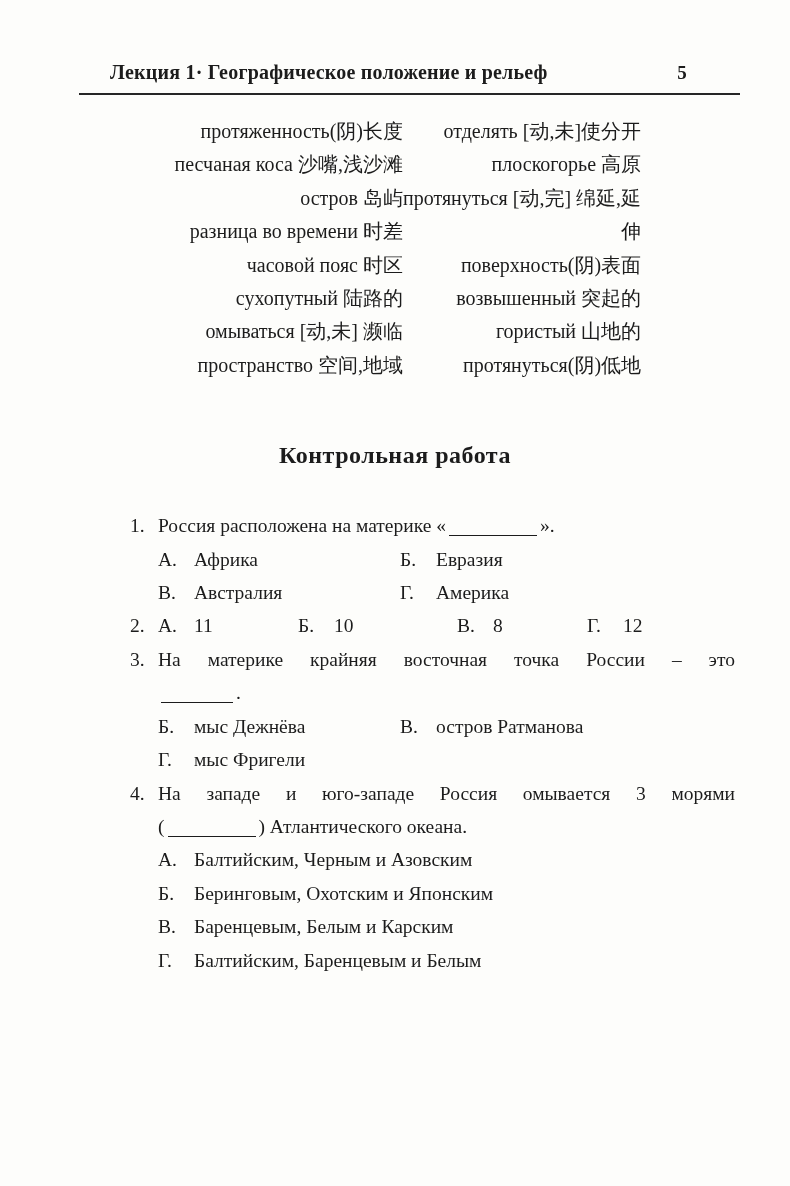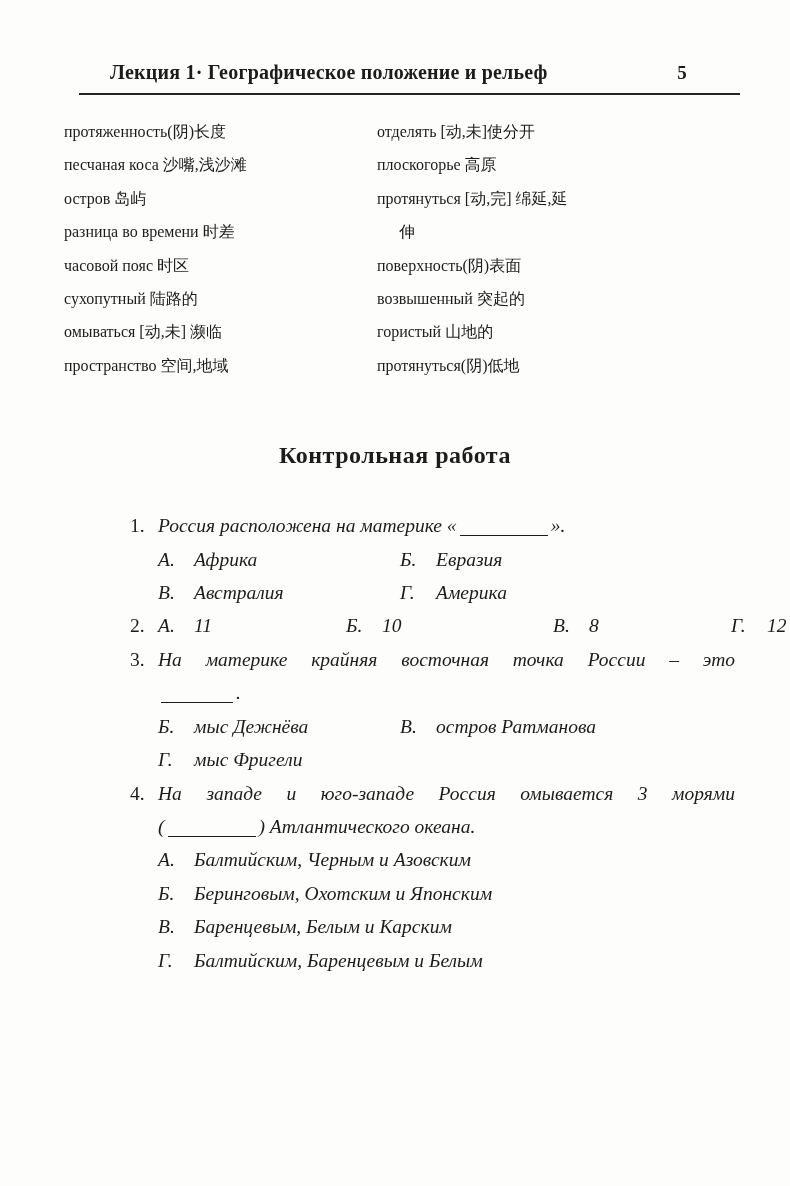--- a/index.html
+++ b/index.html
@@ -12,35 +12,35 @@
   }
   .page{width:790px;height:1034px;padding-top:61px;box-sizing:border-box;}
   .header{
     display:flex;justify-content:space-between;align-items:baseline;
     margin:0 103px 0 110px;
     font-size:20px;font-weight:700;letter-spacing:.2px;
     white-space:nowrap;
   }
   .page-number{font-size:19px;font-weight:700;}
   .rule{height:0;border-top:2.5px solid #262626;margin:9px 50px 0 79px;}
-  .vocab{display:flex;margin:20px 0 0 64px;font-size:16px;}
+  .vocab{display:flex;margin:20px 0 0 90px;font-size:20px;text-align:right;}
   .vcol-left{width:313px;flex-shrink:0;}
   .vline{line-height:33.4px;white-space:nowrap;}
   .vline.indent{padding-left:22px;}
   .test-title{
     margin:60px 0 0;text-align:center;
     font-size:24px;font-weight:700;letter-spacing:.5px;
   }
   .questions{margin:40px 55px 0 130px;font-size:19.5px;}
   .q-row{display:flex;align-items:flex-start;}
   .q-num{width:28px;flex-shrink:0;line-height:33.4px;}
-  .q-body{flex:1;line-height:33.4px;min-width:0;font-style:italic;}
+  .q-body{flex:1;line-height:33.4px;min-width:0;}
   .q-line.justify{text-align:justify;text-align-last:justify;}
   .opts2{display:grid;grid-template-columns:242px auto;}
-  .opts4{display:grid;grid-template-columns:140px 159px 130px auto;gap:48px;}
+  .opts4{display:grid;grid-template-columns:140px 159px 130px auto;}
   .opt{white-space:nowrap;}
   .opt-label{display:inline-block;min-width:36px;}
   .blank{
     display:inline-block;border-bottom:1.7px solid #1c1c1c;
     height:16px;vertical-align:-4px;margin:0 3px;
   }
   .w88{width:88px}.w85{width:85px}.w72{width:72px}
 </style>
 </head>
 <body>

